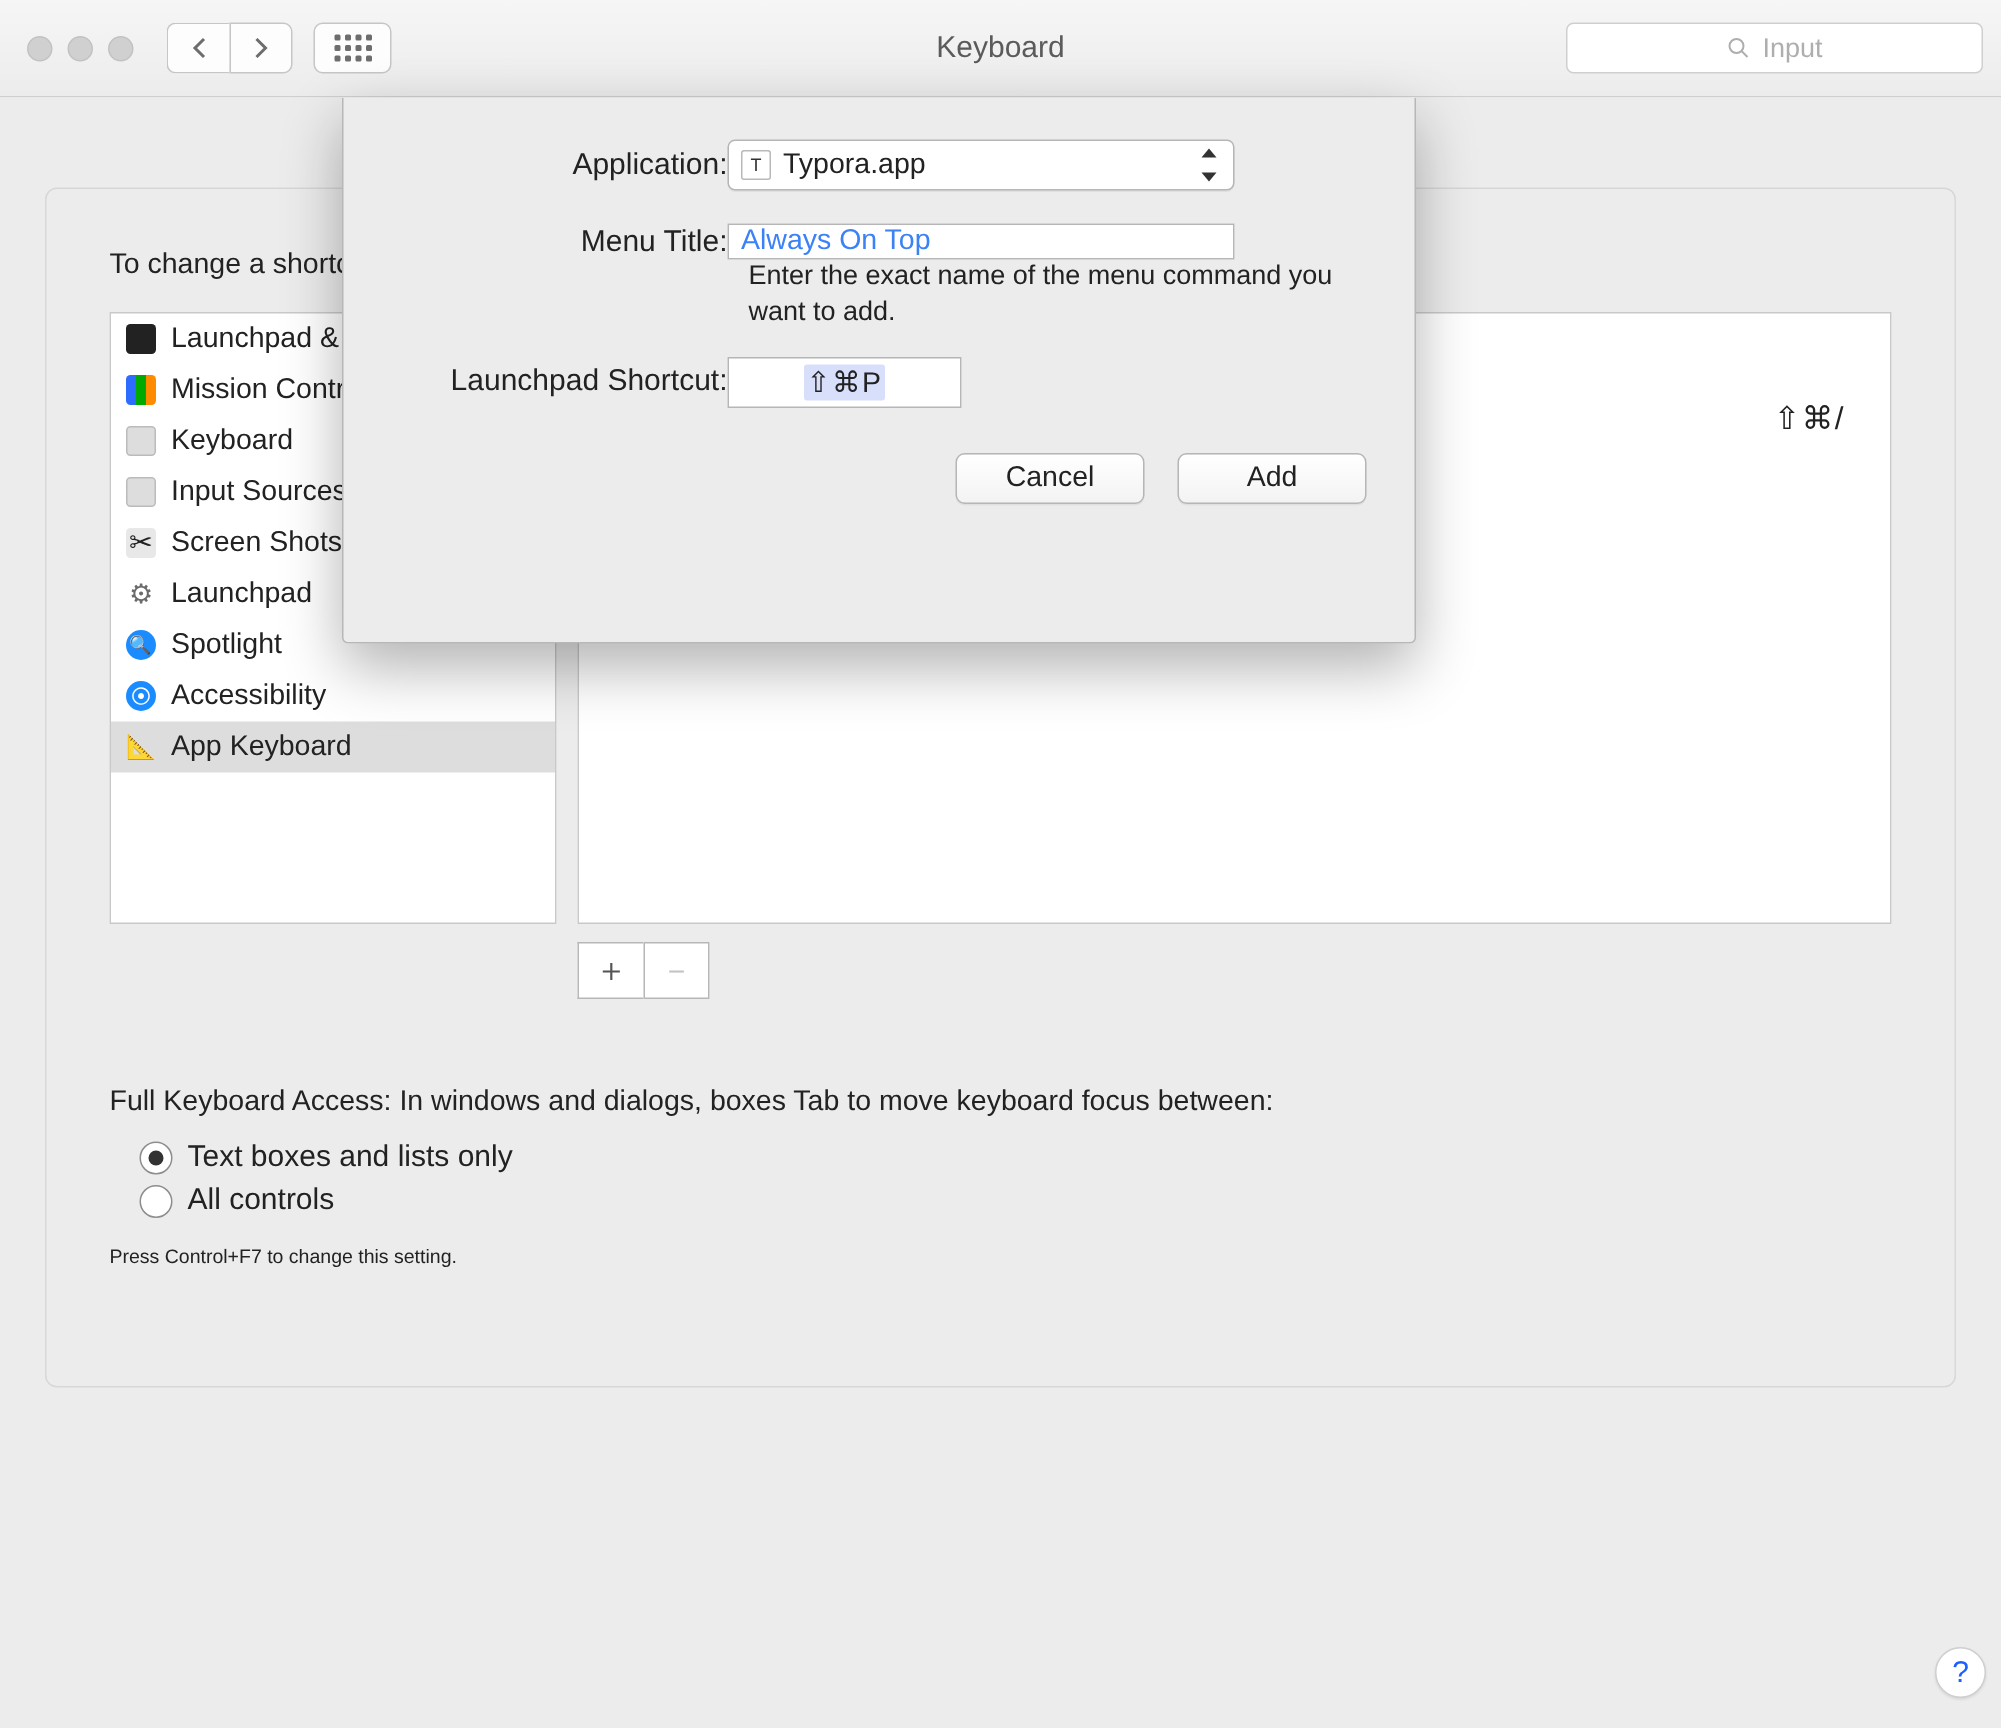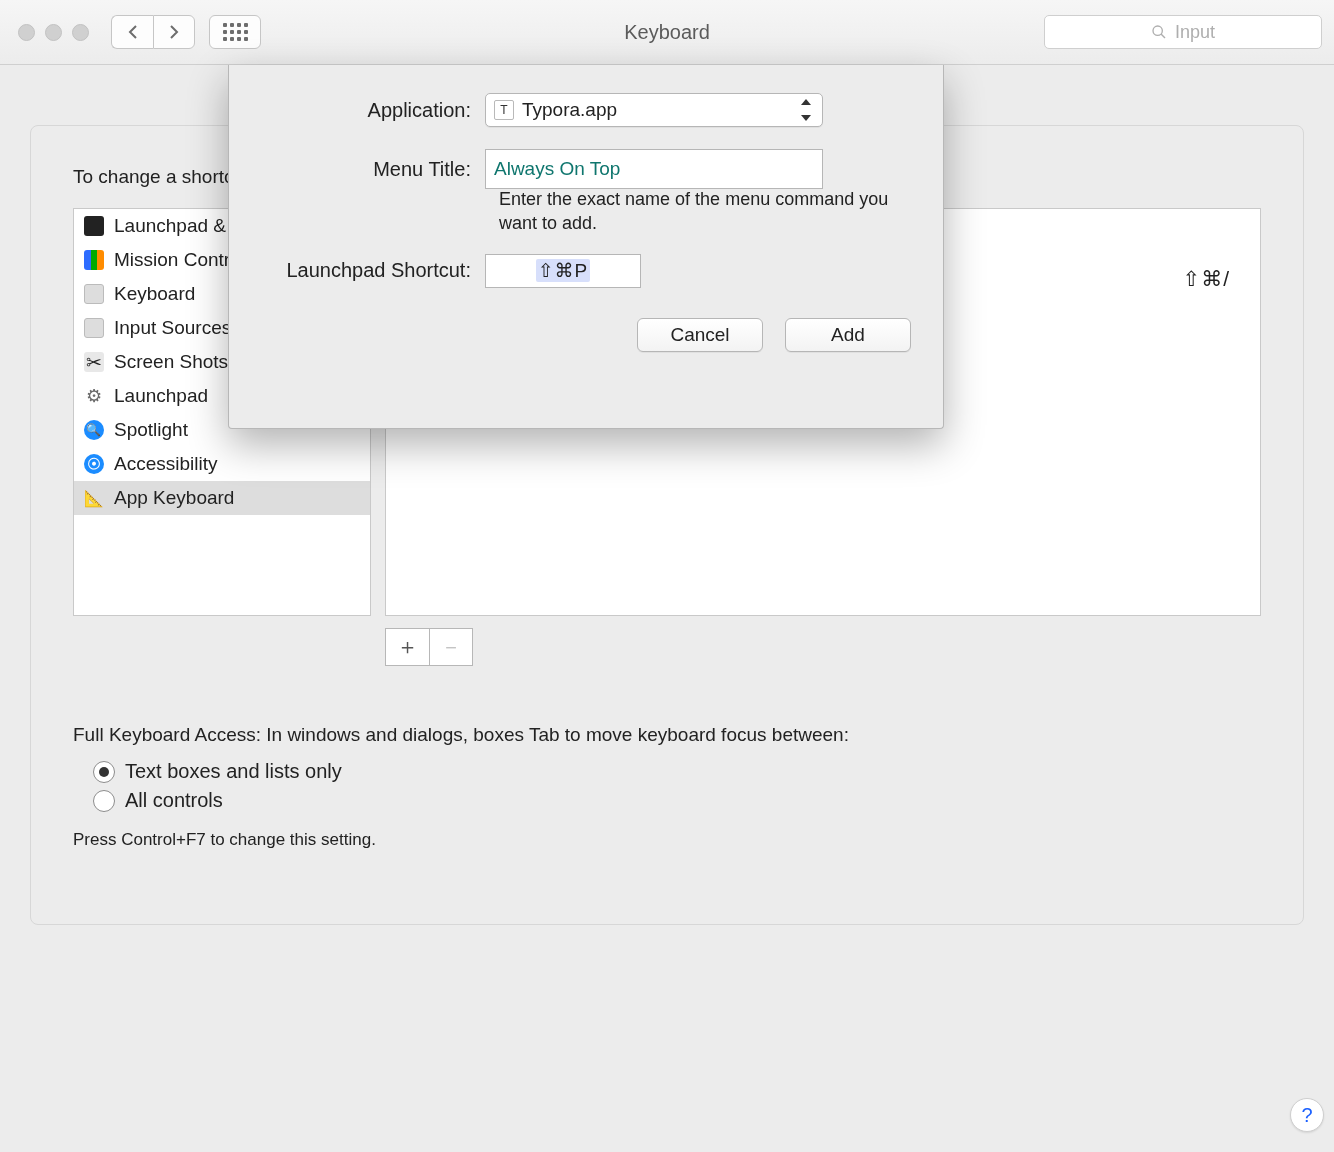--- a/index.html
+++ b/index.html
@@ -111,21 +111,21 @@
   .fka-label { margin-top:58px; font-size:19px; color:#222; }
   .radio-group { margin-top:14px; padding-left:20px; }
   .radio-row { display:flex; align-items:center; gap:10px; font-size:20px; color:#222; margin-bottom:6px;}
   .radio {
     width:22px; height:22px; border-radius:50%; border:1px solid #8d8d8d;
     background:#fff; display:flex; align-items:center; justify-content:center;
   }
   .radio.checked::after {
     content:""; width:10px; height:10px; border-radius:50%; background:#333;
   }
-  .fka-note { margin-top:18px; font-size:17px; color:#222; }
+  .fka-note { margin-top:18px; font-size:13px; color:#222; }
   
   .help-btn {
     position:absolute; right:10px; bottom:20px;
     width:34px; height:34px; border-radius:50%;
     border:1px solid #cfcfcf; background:#fff;
     color:#1a60ff; font-size:20px; display:flex; align-items:center; justify-content:center;
     box-shadow:0 1px 2px rgba(0,0,0,.1);
   }
   
   .sheet {
@@ -133,21 +133,21 @@
     width:716px; height:364px;
     background:#ececec;
     border:1px solid #b7b7b7;
     border-top:none;
     border-radius:0 0 4px 4px;
     box-shadow:0 16px 40px rgba(0,0,0,.3);
     z-index:50;
     padding:28px 24px 20px 24px;
   }
   .form-row { display:flex; align-items:center; margin-bottom:22px; }
-  .form-label { width:232px; text-align:right; font-size:20px; color:#222; padding-right:14px; }
+  .form-label { width:232px; text-align:right; font-size:20px; color:#222; padding-right:0; }
   .popup {
     flex:1; max-width:338px; height:34px; background:#ffffff;
     border:1px solid #b6b6b6; border-radius:5px;
     display:flex; align-items:center; padding:0 8px;
     font-size:19px; color:#222; position:relative;
     box-shadow: inset 0 1px 0 rgba(255,255,255,.5), 0 1px 0 rgba(0,0,0,.05);
   }
   .popup .app-icon {
     width:20px; height:20px; border:1px solid #b9b9b9; border-radius:2px;
     display:flex; align-items:center; justify-content:center; font-size:12px; color:#333;
@@ -156,22 +156,22 @@
   .popup .arrows {
     position:absolute; right:6px; top:3px; width:18px; height:26px;
   }
   .popup .arrows::before, .popup .arrows::after {
     content:""; position:absolute; left:3px; width:0; height:0;
     border-left:5px solid transparent; border-right:5px solid transparent;
   }
   .popup .arrows::before { top:2px; border-bottom:6px solid #333; }
   .popup .arrows::after  { bottom:2px; border-top:6px solid #333; }
   .textfield {
-    flex:1; max-width:338px; height:40px; background:#ffffff;
-    border:1px solid #b6b6b6; padding:0 8px; font-size:19px; color:#0f766e;
+    flex:1; max-width:338px; height:24px; background:#ffffff;
+    border:1px solid #b6b6b6; padding:0 8px; font-size:19px; color:#3b82f6;
     display:flex; align-items:center;
   }
   .menu-help {
     margin-left:246px; font-size:18px; color:#222; margin-top:-10px; margin-bottom:18px;
     max-width:420px; line-height:1.35;
   }
   .shortcutfield {
     width:156px; height:34px; background:#ffffff; border:1px solid #b6b6b6;
     display:flex; align-items:center; justify-content:center;
     font-size:19px; color:#222; letter-spacing:1px;

